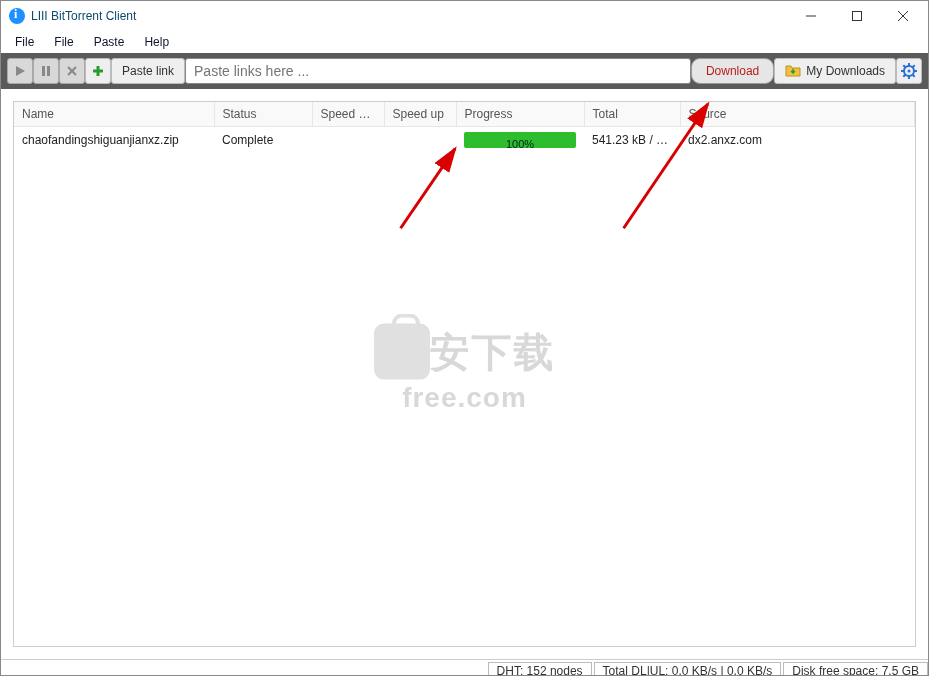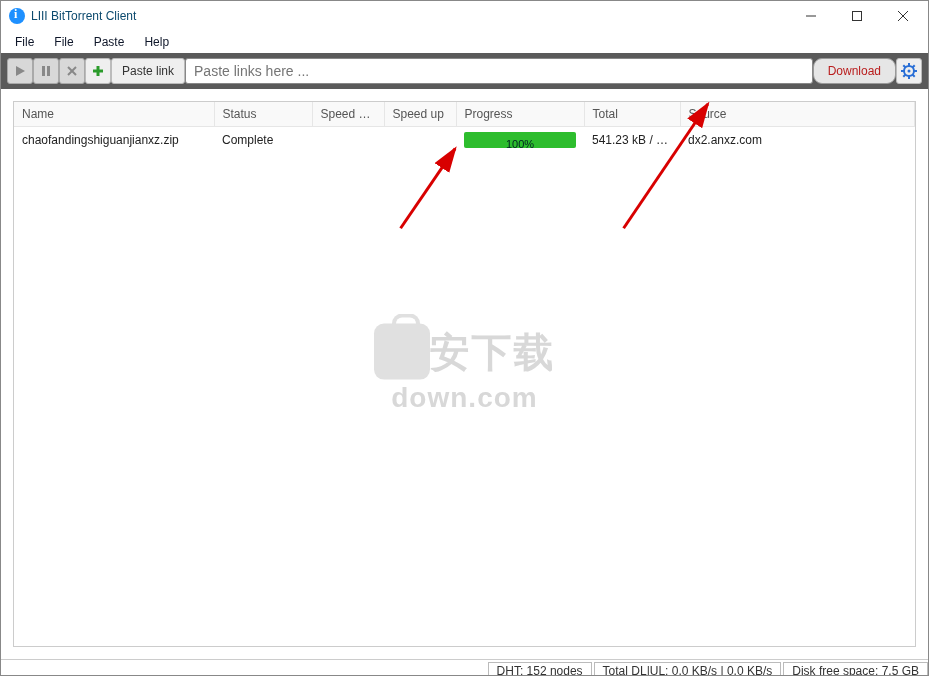--- a/index.html
+++ b/index.html
@@ -94,20 +94,29 @@
   </div>
   <div class="tool-btn">
     <svg viewBox="0 0 14 14">
         <line x1="7" y1="2" x2="7" y2="12" stroke="#2a9b2a" stroke-width="3"></line>
         <line x1="2" y1="7" x2="12" y2="7" stroke="#2a9b2a" stroke-width="3"></line>
       </svg>
   </div>
   <div class="btn-text">Paste link</div>
   <input class="url-input" placeholder="Paste links here ..." style="">
   <div class="download-btn">Download</div>
+  <div class="mydownloads-btn">
+    <span>
+      <svg width="16" height="14" viewBox="0 0 16 14">
+          <path d="M1 3 L6 3 L7 5 L15 5 L15 13 L1 13 Z" fill="#f0c040" stroke="#c09020"></path>
+          <path d="M8 6 L8 10 M6 8 L8 10 L10 8" stroke="#2a9b2a" stroke-width="1.5" fill="none"></path>
+        </svg>
+    </span>
+    <span>My Downloads</span>
+  </div>
   <div class="gear-btn">
     <svg width="16" height="16" viewBox="0 0 16 16">
         <circle cx="8" cy="8" r="5" fill="none" stroke="#2a6fd6" stroke-width="2"></circle>
         <circle cx="8" cy="8" r="1.5" fill="#2a6fd6"></circle>
         <g stroke="#2a6fd6" stroke-width="2">
           <line x1="8" y1="0" x2="8" y2="3"></line>
           <line x1="8" y1="13" x2="8" y2="16"></line>
           <line x1="0" y1="8" x2="3" y2="8"></line>
           <line x1="13" y1="8" x2="16" y2="8"></line>
           <line x1="2.3" y1="2.3" x2="4.5" y2="4.5"></line>
@@ -158,21 +167,21 @@
           <td>dx2.anxz.com</td>
         </tr>
       </tbody>
     </table>
 
     <div class="watermark">
       <div class="wm-top">
         <div class="wm-icon"></div>
         <div class="wm-cn">安下载</div>
       </div>
-      <div class="wm-en">down.com</div>
+      <div class="wm-en">free.com</div>
     </div>
 
     <svg class="arrows" viewBox="0 0 909 560" preserveAspectRatio="none">
       <defs>
           <marker id="ah" markerWidth="10" markerHeight="10" refX="8" refY="3" orient="auto">
             <path d="M0,0 L9,3 L0,6 Z" fill="#d80000"></path>
           </marker>
         </defs>
       <line x1="390" y1="130" x2="445" y2="48" stroke="#d80000" stroke-width="3" marker-end="url(#ah)"></line>
       <line x1="615" y1="130" x2="700" y2="2" stroke="#d80000" stroke-width="3" marker-end="url(#ah)"></line>

